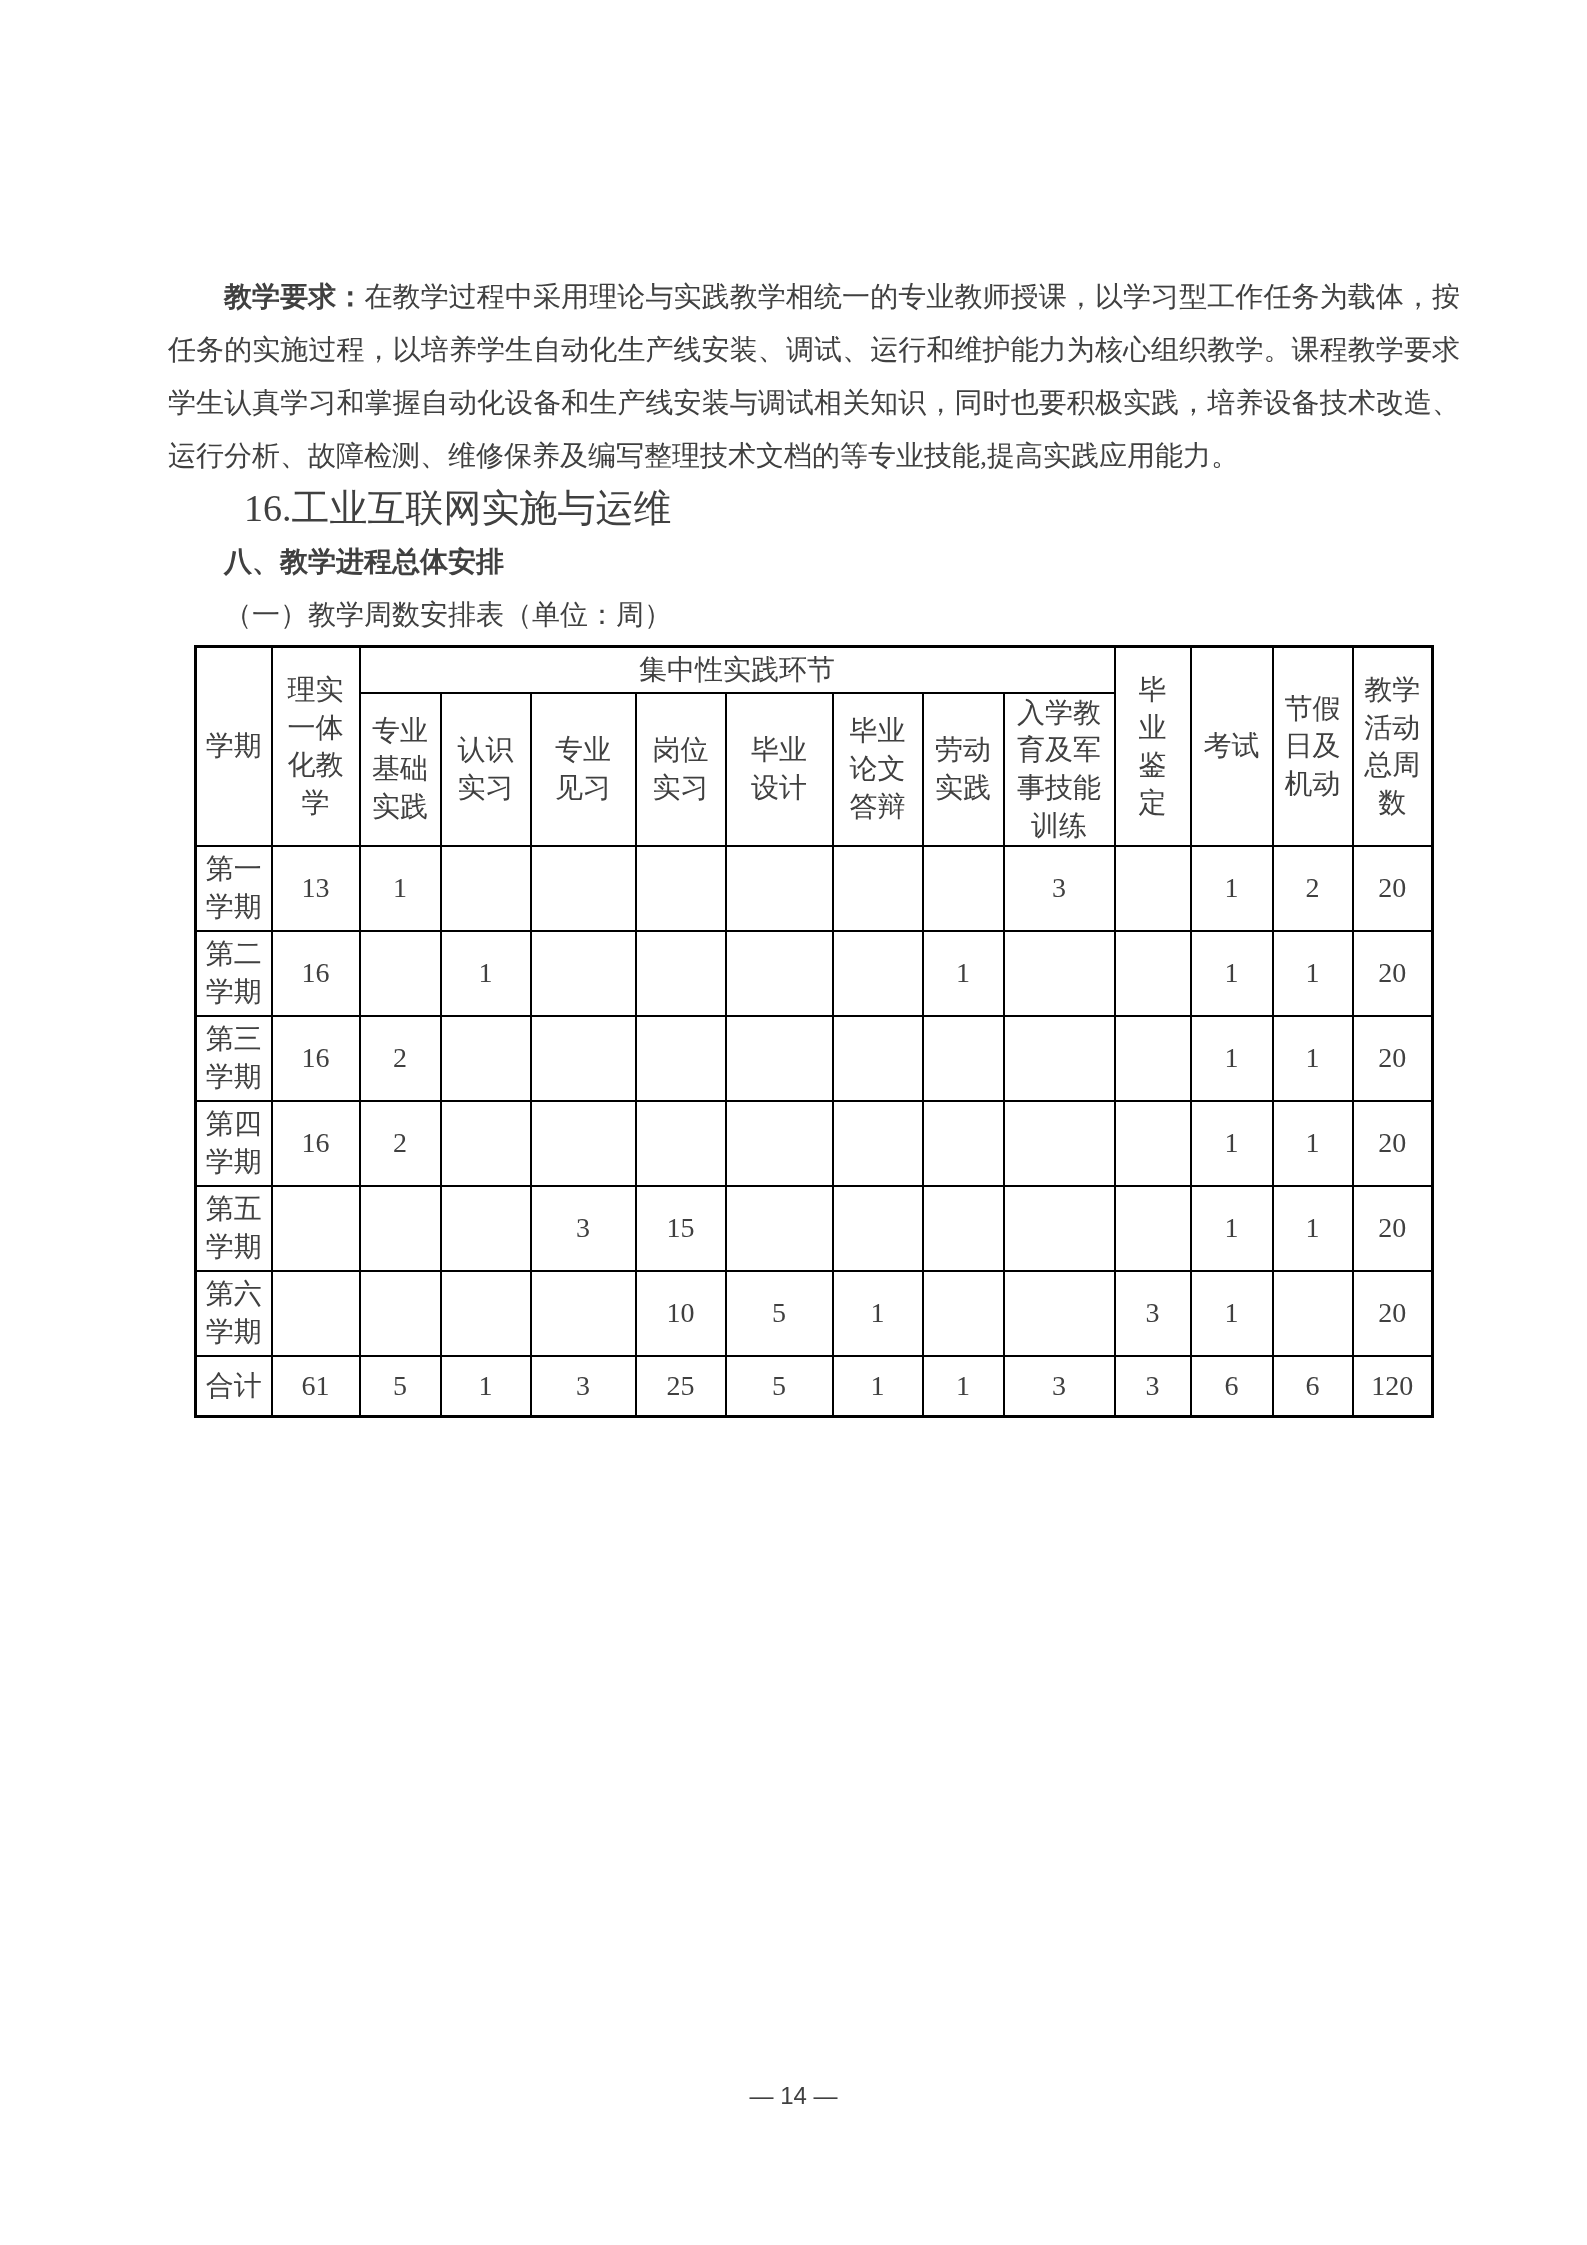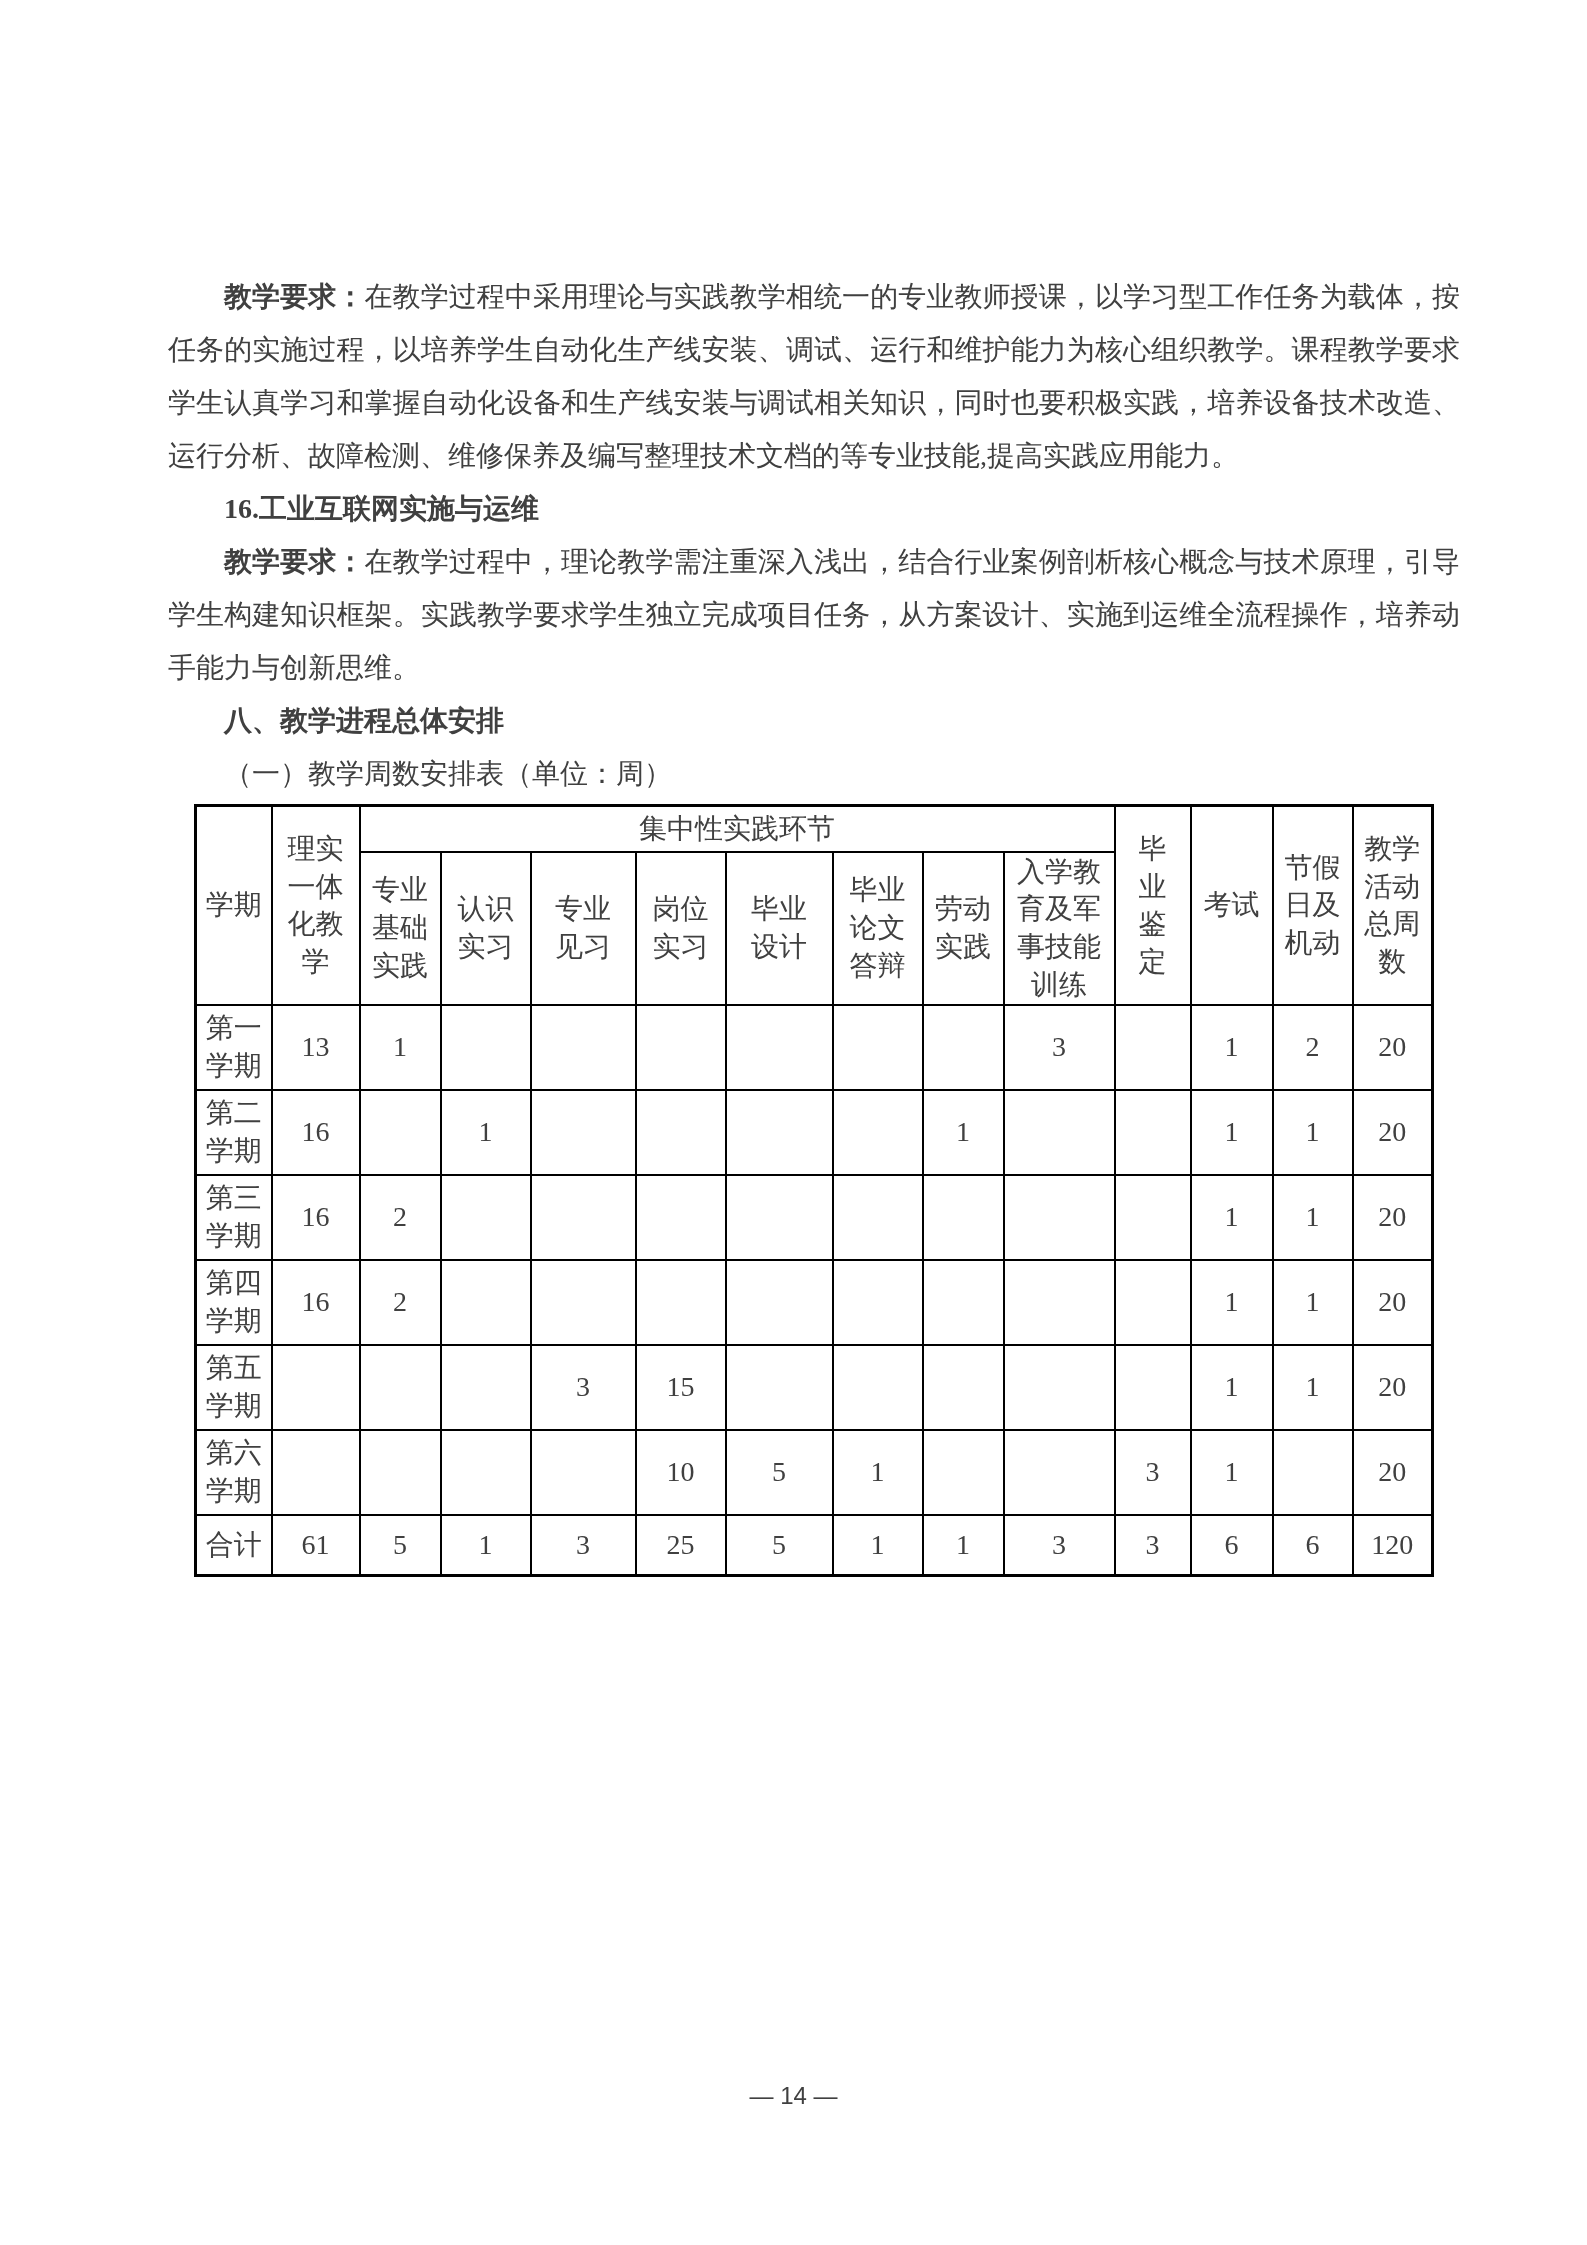--- a/index.html
+++ b/index.html
@@ -20,23 +20,23 @@
     margin:0;
     font-size:28px;
     line-height:53px;
     text-align:justify;
     text-indent:2em;
     word-break:break-all;
   }
   .para .lead { font-weight:bold; }
   .course-heading {
     margin:0;
-    font-size:28px;
-    line-height:53px;
-    font-weight:bold;
+    font-size:38px;
+    line-height:53px;
+    font-weight:normal;
     text-indent:2em;
   }
   .section-heading {
     margin:0;
     font-size:28px;
     line-height:53px;
     font-weight:bold;
     font-family:"Liberation Sans", sans-serif;
     text-indent:2em;
   }
@@ -83,21 +83,20 @@
 
 <div class="page">
   <div class="content">
 
     <p class="para"><span class="lead">教学要求：</span><span>在教学过程中采用理论与实践教学相统一的专业教师授课，以学习型工作任务为载体，按任务的实施过程，以培养学生自动化生产线安装、调试、运行和维护能力为核心组织教学。课程教学要求学生认真学习和掌握自动化设备和生产线安装与调试相关知识，同时也要积极实践，培养设备技术改造、运行分析、故障检测、维修保养及编写整理技术文档的等专业技能,提高实践应用能力。</span></p>
 
     <p class="course-heading">16.工业互联网实施与运维</p>
 
 
 
-    <p class="para"><span class="lead">教学要求：</span><span>在教学过程中，理论教学需注重深入浅出，结合行业案例剖析核心概念与技术原理，引导学生构建知识框架。实践教学要求学生独立完成项目任务，从方案设计、实施到运维全流程操作，培养动手能力与创新思维。</span></p>
 
     <p class="section-heading">八、教学进程总体安排</p>
 
     <p class="table-caption">（一）教学周数安排表（单位：周）</p>
 
     <table class="weeks">
       <colgroup>
         <col style="width:76px">
           <col style="width:88px">
           <col style="width:81px">

